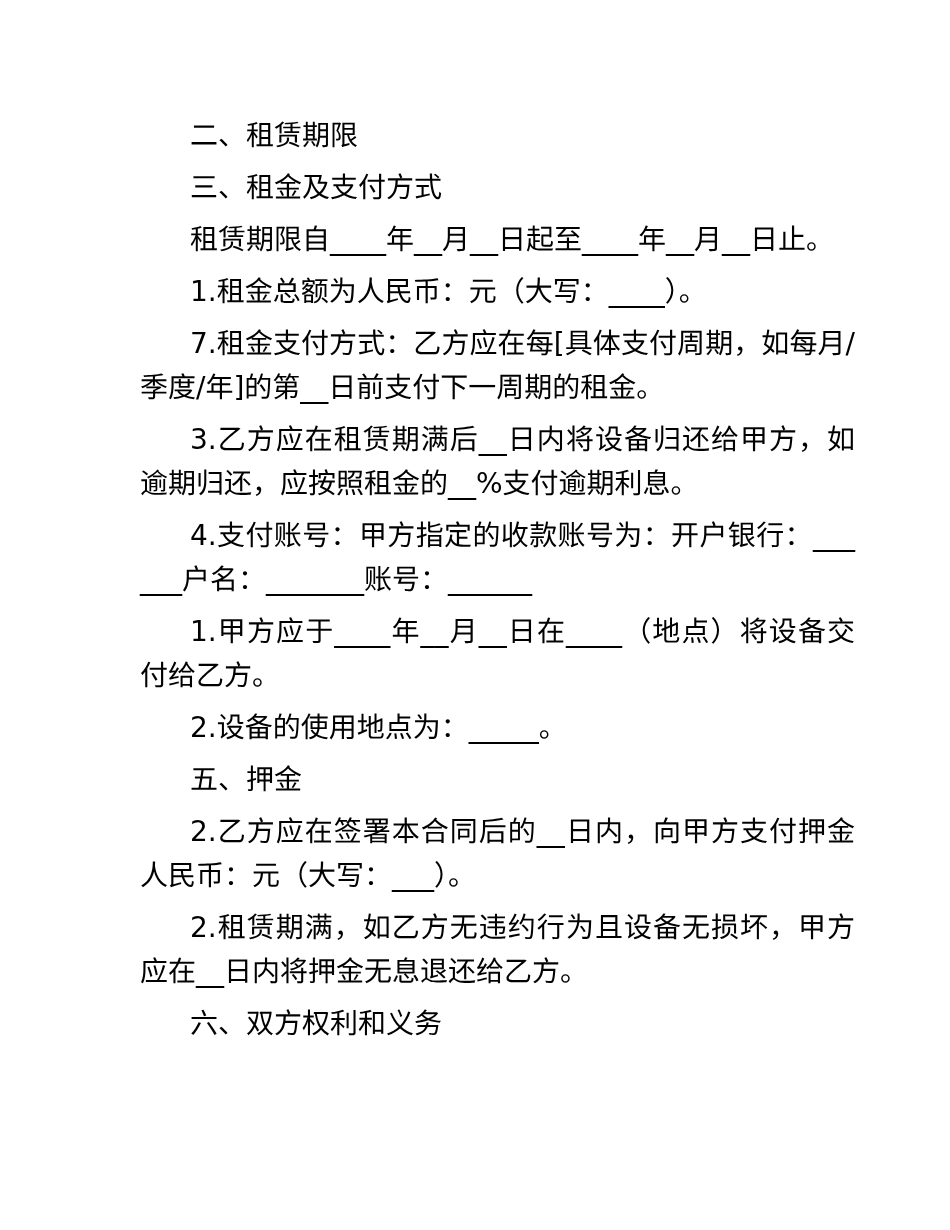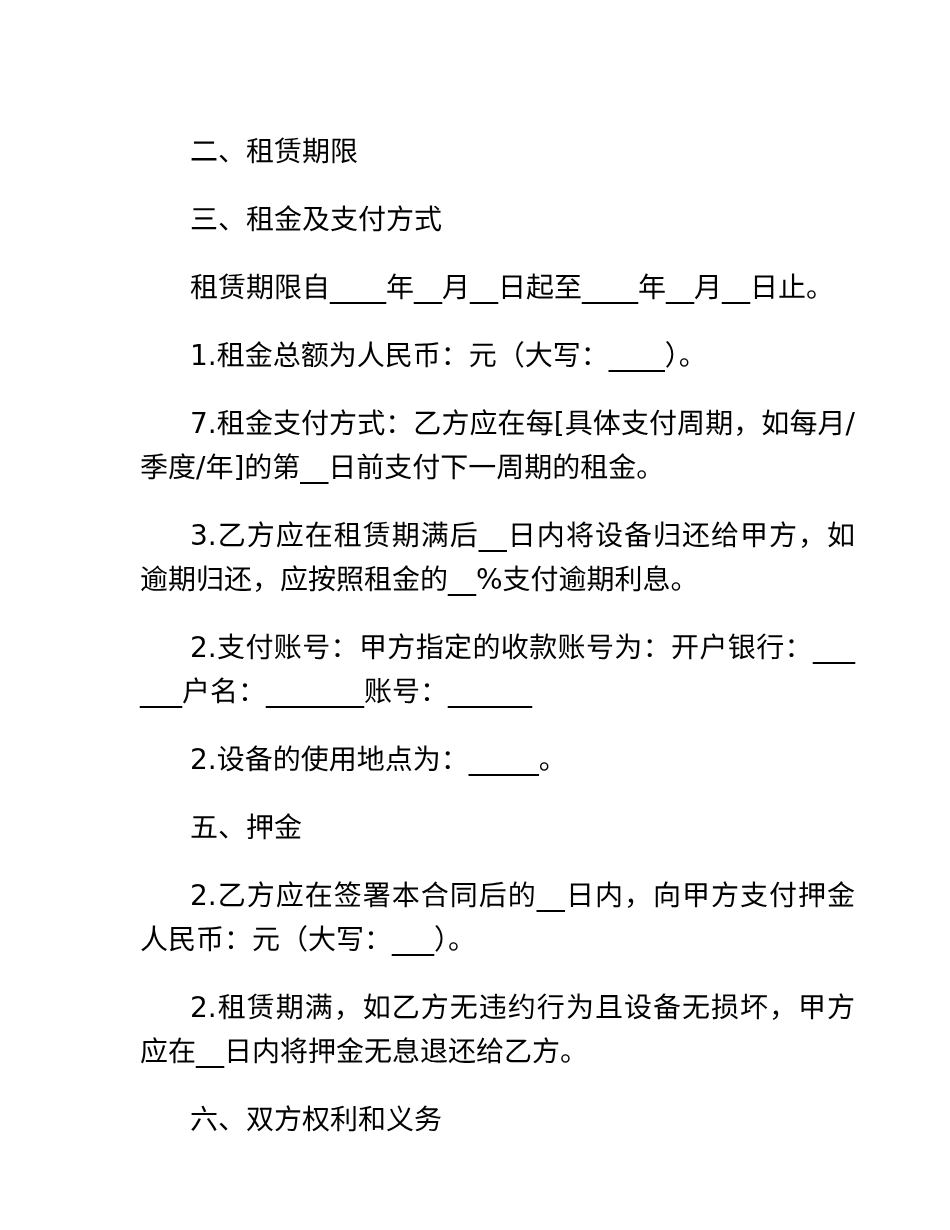--- a/index.html
+++ b/index.html
@@ -17,41 +17,42 @@
   .page {
     width: 950px;
     height: 1230px;
     background: #ffffff;
     box-sizing: border-box;
   }
   .contract-body {
     padding: 106px 95px 0 140px;
   }
   .contract-body p {
-    margin: 24px 0;
+    margin: 8px 0;
     font-size: 28px;
     line-height: 44px;
     text-indent: 50px;
     text-align: justify;
     text-justify: inter-character;
     word-break: break-all;
     font-weight: 400;
   }
 </style>
 </head>
 <body>
 
 <div class="page">
   <div class="contract-body">
     <p>二、租赁期限</p>
     <p>三、租金及支付方式</p>
     <p>租赁期限自____年__月__日起至____年__月__日止。</p>
     <p>1.租金总额为人民币：元（大写：____）。</p>
     <p>7.租金支付方式：乙方应在每[具体支付周期，如每月/季度/年]的第__日前支付下一周期的租金。</p>
     <p>3.乙方应在租赁期满后__日内将设备归还给甲方，如逾期归还，应按照租金的__%支付逾期利息。</p>
-    <p>2.支付账号：甲方指定的收款账号为：开户银行：______户名：_______账号：______</p>
+    <p>4.支付账号：甲方指定的收款账号为：开户银行：______户名：_______账号：______</p>
+    <p>1.甲方应于____年__月__日在____（地点）将设备交付给乙方。</p>
     <p>2.设备的使用地点为：_____。</p>
     <p>五、押金</p>
     <p>2.乙方应在签署本合同后的__日内，向甲方支付押金人民币：元（大写：___）。</p>
     <p>2.租赁期满，如乙方无违约行为且设备无损坏，甲方应在__日内将押金无息退还给乙方。</p>
     <p>六、双方权利和义务</p>
   </div>
 </div>
 
 </body></html>

